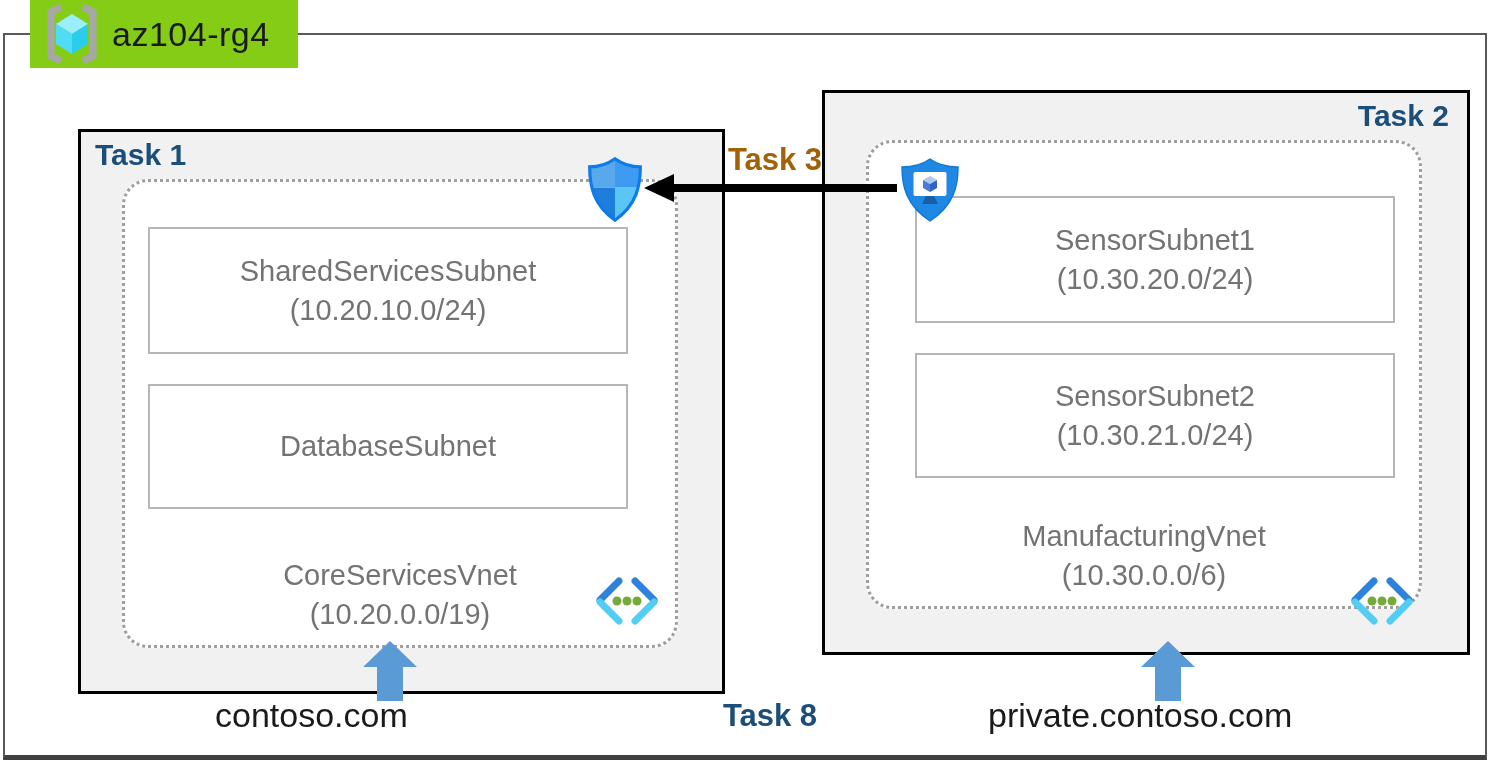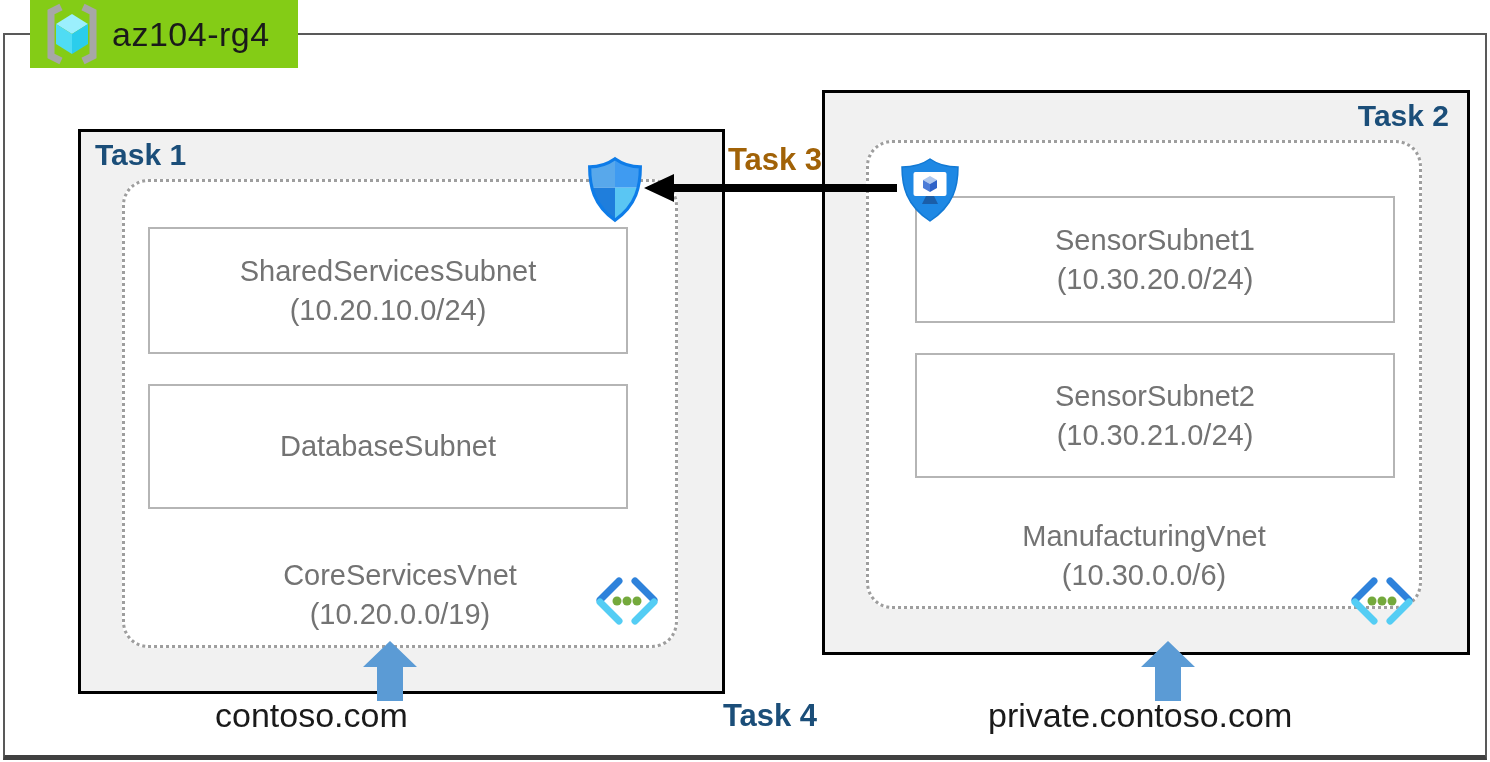--- a/index.html
+++ b/index.html
@@ -174,16 +174,16 @@
       <polygon points="27,0 54,26 40,26 40,60 14,60 14,26 0,26" fill="#5B9BD5"></polygon>
     </svg>
   </span>
   <span class="abs up-arrow-right" style="line-height:0;">
     <svg width="54" height="60" viewBox="0 0 54 60">
       <polygon points="27,0 54,26 40,26 40,60 14,60 14,26 0,26" fill="#5B9BD5"></polygon>
     </svg>
   </span>
 
   <div class="dns-label left">contoso.com</div>
-  <div class="task4-label">Task 4</div>
+  <div class="task4-label">Task 8</div>
   <div class="dns-label right">private.contoso.com</div>
 
 </div>
 
 </body></html>

